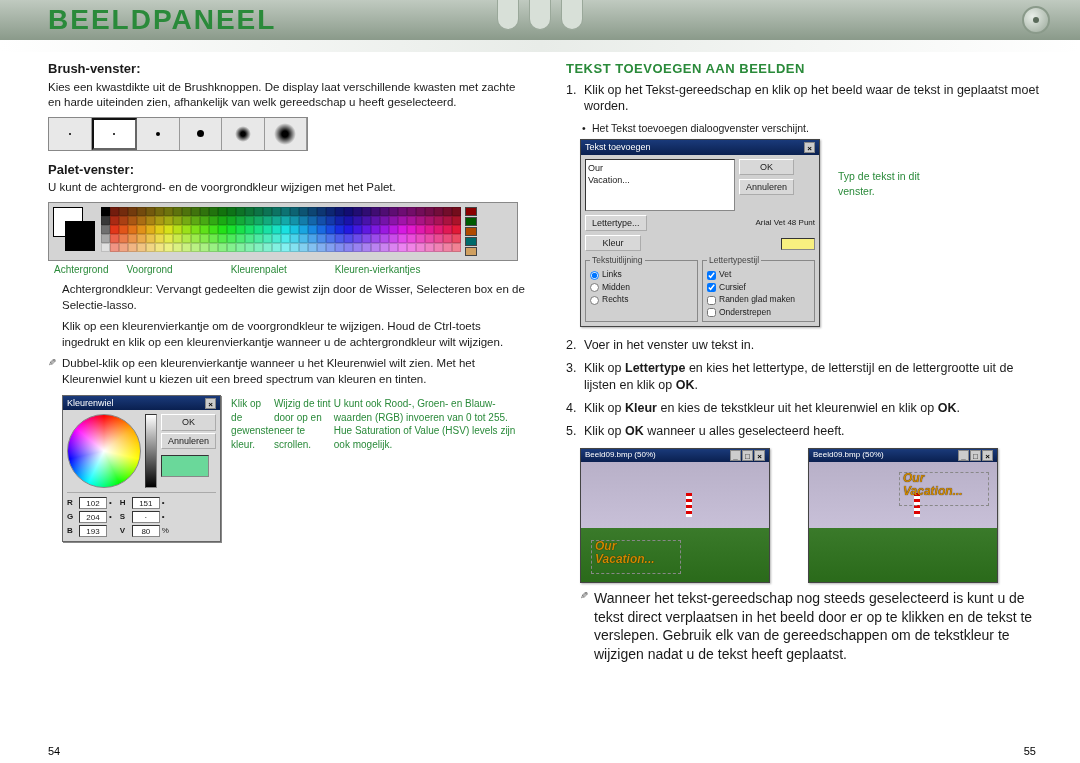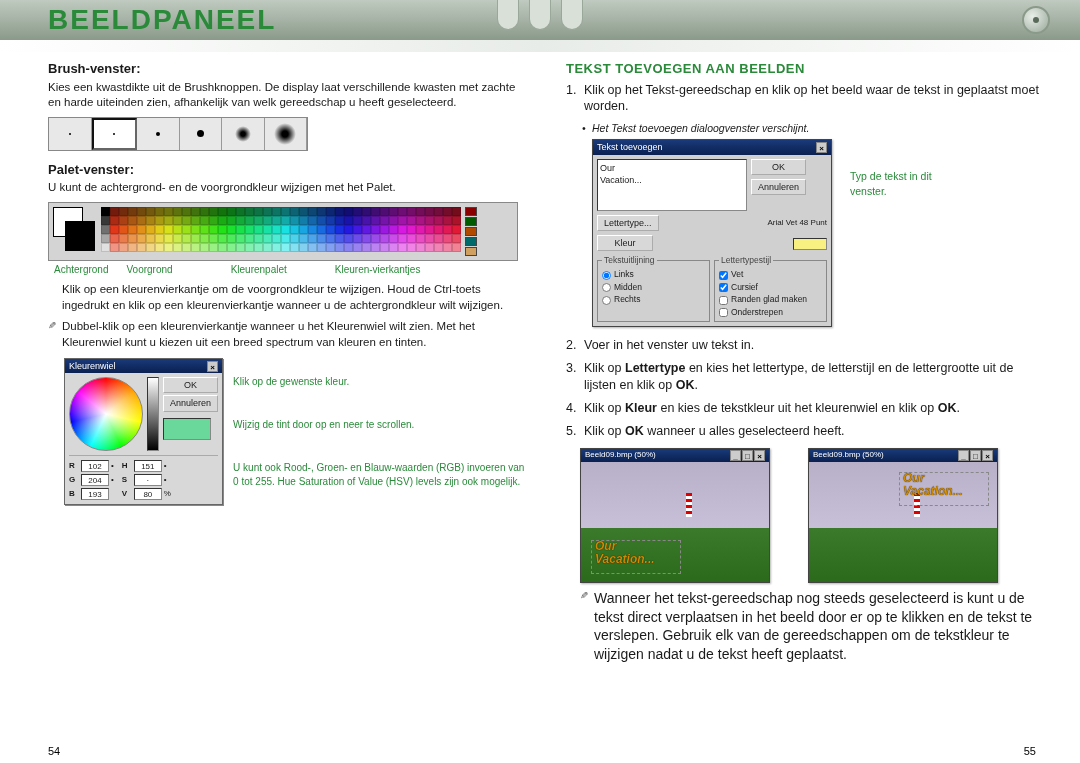--- a/index.html
+++ b/index.html
@@ -93,21 +93,21 @@
     width:74px; height:74px; border-radius:50%;
     background: conic-gradient(red,orange,yellow,lime,cyan,blue,magenta,red);
     position:relative; border:1px solid #888;
   }
   .wheel::after{content:'';position:absolute;inset:0;border-radius:50%;background:radial-gradient(circle,#fff 0%,rgba(255,255,255,0) 70%);}
   .vslider { width:12px; height:74px; background:linear-gradient(to bottom,#fff,#000); border:1px inset #888;}
   .tint-sw { width:48px; height:22px; background:#6ad89a; border:1px inset #888; margin-top:4px;}
   .num-row { display:flex; gap:2px; margin-top:2px; align-items:center;}
   .num-row label{ font-size:8px; width:10px; font-weight:bold;}
   .num-row .fld { width:28px; height:12px; background:#fff; border:1px inset #888; font-size:8px; text-align:center; line-height:12px;}
-  .side-caps { display:flex; flex-direction:column; justify-content:space-around; font-size:10px; color:#2a8a3a; padding:2px 0 2px 0;}
+  .side-caps { display:flex; flex-direction:row; justify-content:space-around; font-size:10px; color:#2a8a3a; padding:2px 0 2px 0;}
 
   
   .txt-dialog { width:240px; background:#d0d0d0; border:1px solid #444; font-size:9px; box-shadow:1px 1px 2px rgba(0,0,0,0.3);}
   .txt-body { display:flex; padding:4px; gap:4px;}
   .txt-area { background:#fff; border:1px inset #888; width:150px; height:52px; padding:2px; font-size:9px;}
   .txt-btns { display:flex; flex-direction:column; gap:2px;}
   .txt-row { display:flex; gap:6px; padding:0 4px 2px 4px; align-items:center;justify-content:space-between;}
   .col-sw { width:34px; height:12px; background:#f8f080; border:1px inset #888;}
   .fieldset { border:1px solid #888; margin:2px 4px 4px 4px; padding:2px 4px; font-size:8.5px;}
   .fieldset legend { padding:0 2px; color:#444;}
@@ -402,20 +402,21 @@
       </div>
 
       <div class="caption-row">
         <span>Achtergrond</span>
         <span>Voorgrond</span>
         <span style="margin-left:40px">Kleurenpalet</span>
         <span style="margin-left:30px">Kleuren-vierkantjes</span>
       </div>
 
       <div class="indent">
+        <div class="p">Achtergrondkleur: Vervangt gedeelten die gewist zijn door de Wisser, Selecteren box en de Selectie-lasso.</div>
         <div class="p">Klik op een kleurenvierkantje om de voorgrondkleur te wijzigen. Houd de Ctrl-toets ingedrukt en klik op een kleurenvierkantje wanneer u de achtergrondkleur wilt wijzigen.</div>
       </div>
 
       <div class="bullet">Dubbel-klik op een kleurenvierkantje wanneer u het Kleurenwiel wilt zien. Met het Kleurenwiel kunt u kiezen uit een breed spectrum van kleuren en tinten.</div>
 
       <div class="side-by">
         <div style="width:12px"></div>
         <div class="dialog">
           <div class="dlg-title">
             <span>Kleurenwiel</span>
@@ -474,23 +475,23 @@
           <div>U kunt ook Rood-, Groen- en Blauw-waarden (RGB) invoeren van 0 tot 255. Hue Saturation of Value (HSV) levels zijn ook mogelijk.</div>
         </div>
       </div>
     </div>
 
     <div class="col">
       <div class="h3g">TEKST TOEVOEGEN AAN BEELDEN</div>
       <ol class="steps">
         <li>Klik op het Tekst-gereedschap en klik op het beeld waar de tekst in geplaatst moet worden.</li>
       </ol>
-      <div class="indent bullet-dot" style="font-size:10.5px;margin-bottom:4px;font-style:italic;">Het Tekst toevoegen  dialoogvenster verschijnt.</div>
-
-      <div style="display:flex;gap:18px;align-items:flex-start;margin-left:26px;">
+      <div class="indent bullet-dot" style="font-size:10.5px;margin-bottom:4px;">Het Tekst toevoegen  dialoogvenster verschijnt.</div>
+
+      <div style="display:flex;gap:18px;align-items:flex-start;margin-left:14px;">
         <div class="txt-dialog">
           <div class="dlg-title">
             <span>Tekst toevoegen</span>
             <span class="x">×</span>
           </div>
           <div class="txt-body">
             <div class="txt-area" style="white-space:pre-line">Our
 Vacation...</div>
             <div class="txt-btns">
               <div class="btn">OK</div>

